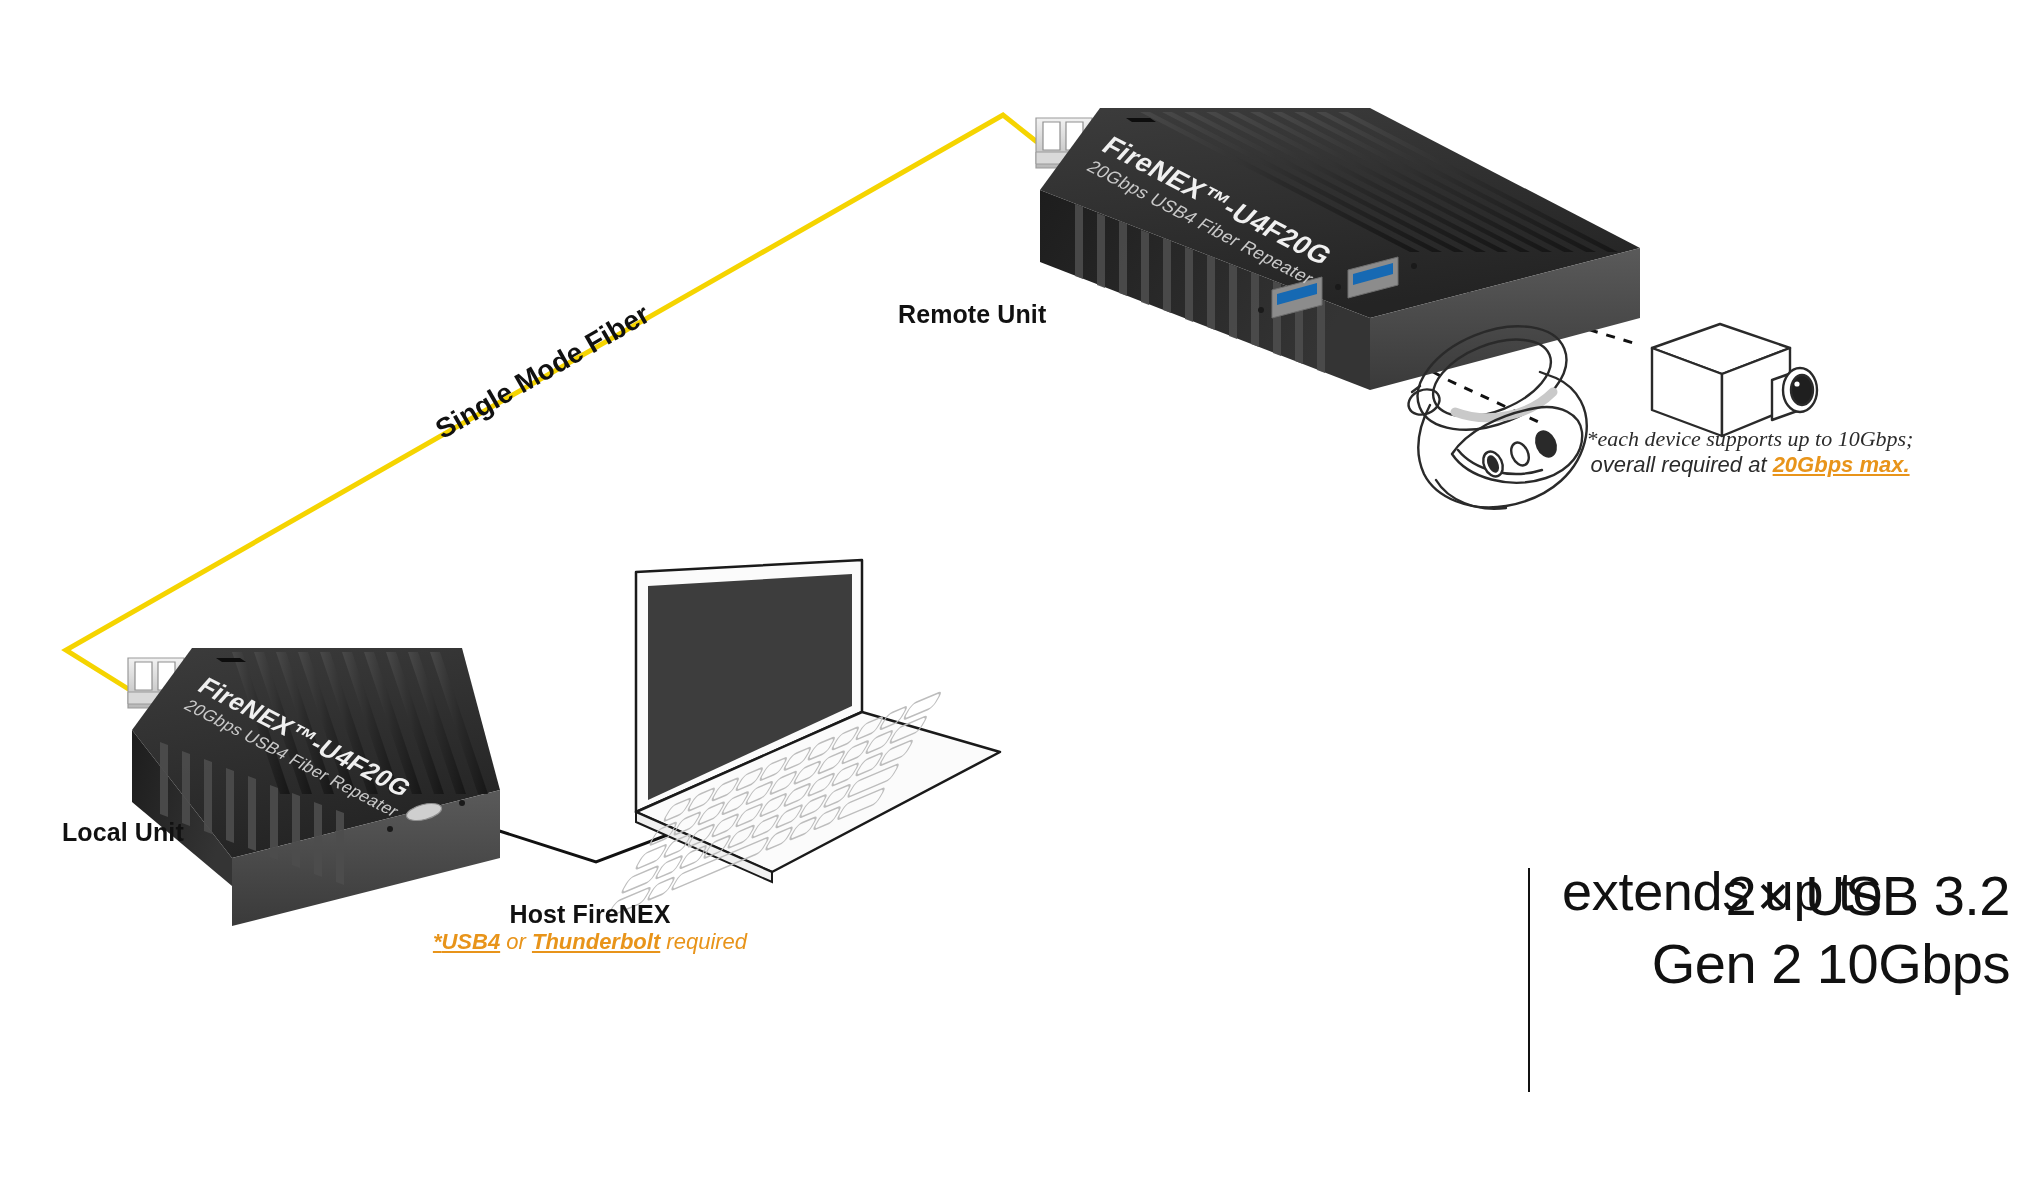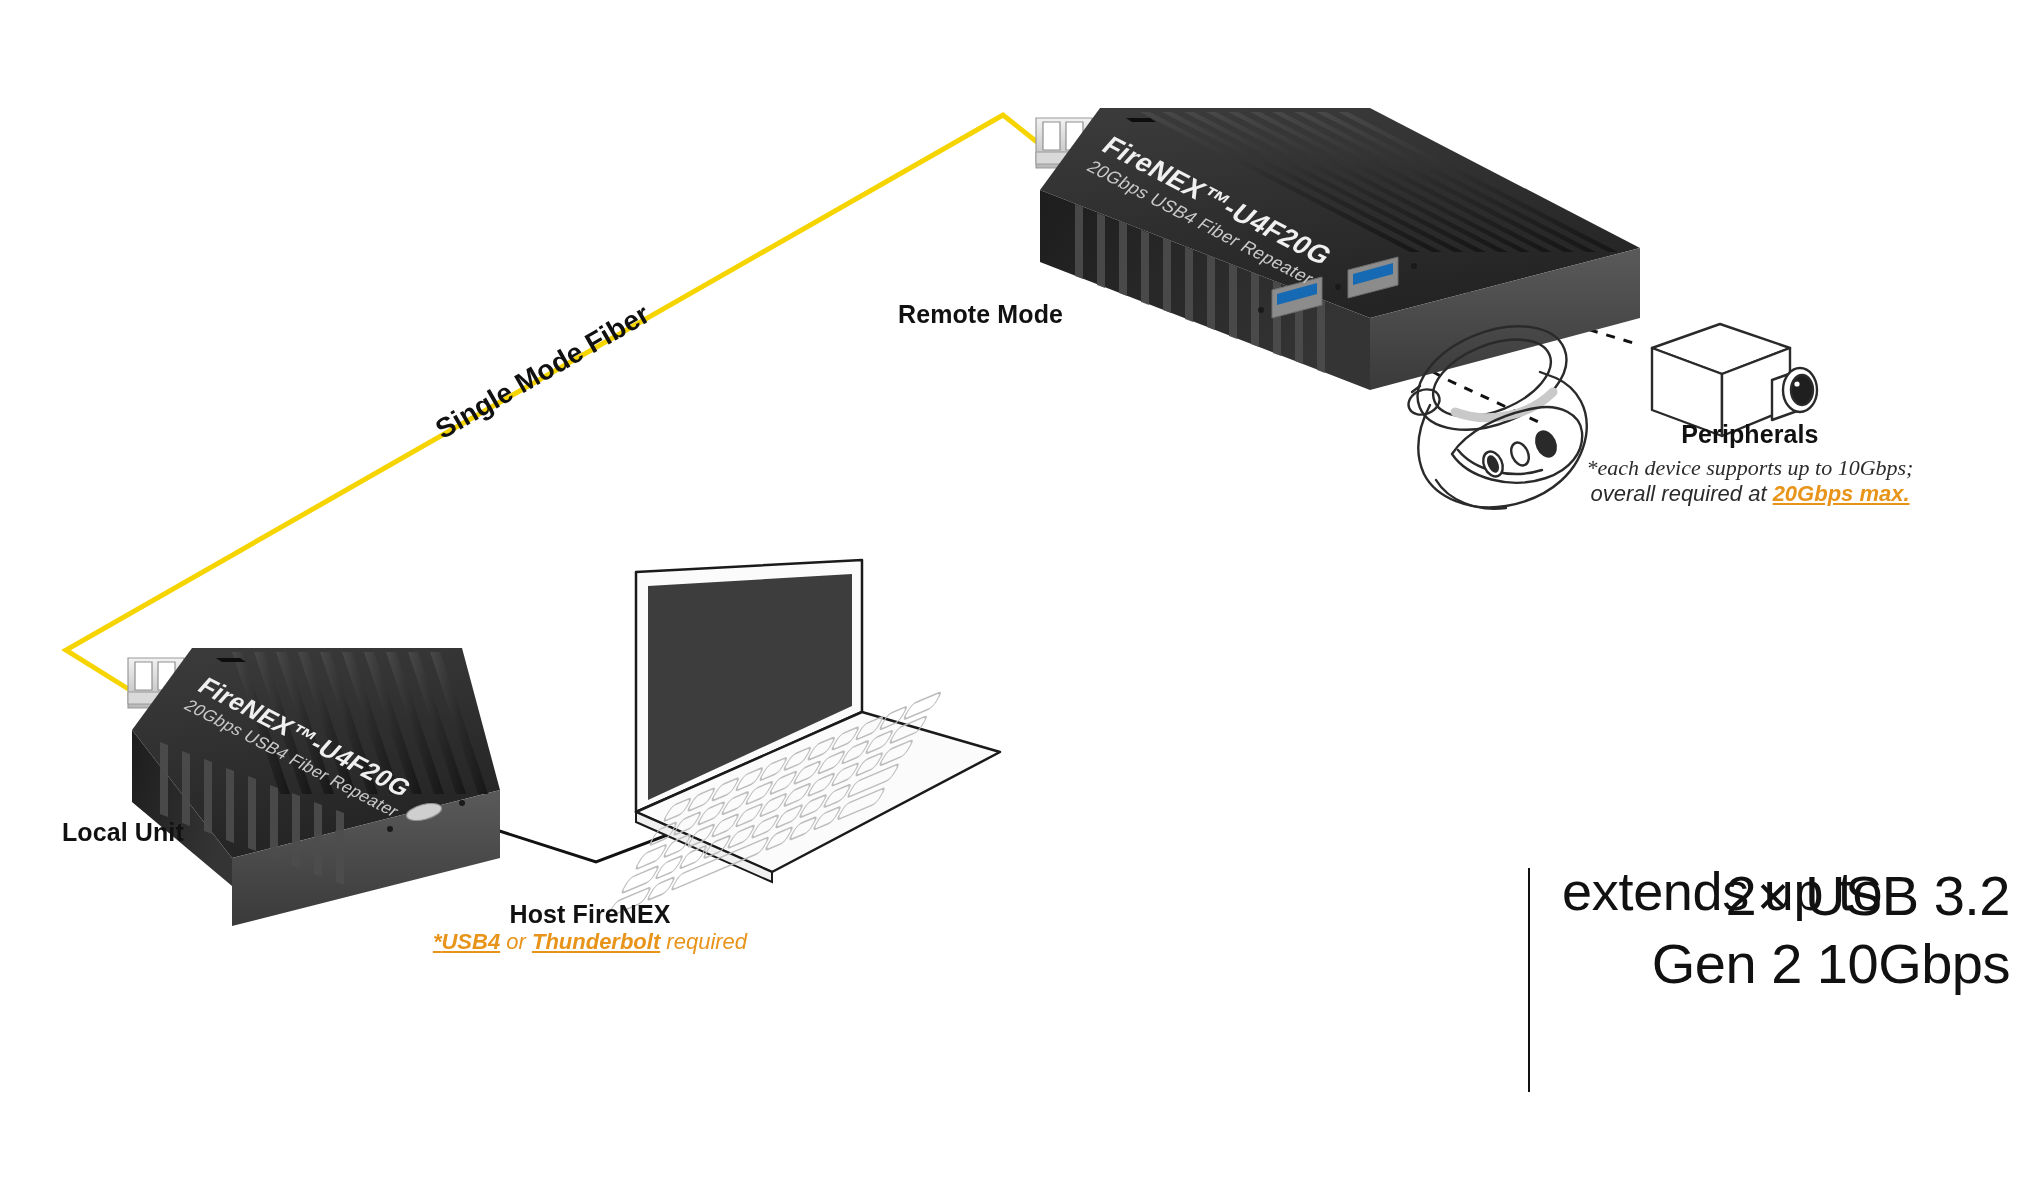--- a/index.html
+++ b/index.html
@@ -297,31 +297,30 @@
 
       <polygon points="1772,380 1800,370 1800,410 1772,420"></polygon>
       <ellipse cx="1800" cy="390" rx="17" ry="22"></ellipse>
       <ellipse cx="1802" cy="390" rx="11" ry="15" fill="#1f1f1f"></ellipse>
       <circle cx="1797" cy="384" r="2.6" fill="#ffffff" stroke="none"></circle>
     </g>
   </svg>
 
   <div class="fiber-label" style="left:430px;top:418px;transform:rotate(-29.8deg);">Single Mode Fiber</div>
 
-  <div class="lbl lbl-title" style="left:898px;top:300px;">Remote Mode</div>
+  <div class="lbl lbl-title" style="left:898px;top:300px;">Remote Unit</div>
 
   <div class="lbl lbl-title" style="left:62px;top:818px;">Local Unit</div>
 
   <div style="position:absolute;left:380px;top:900px;width:420px;text-align:center;">
     <div class="lbl-title" style="position:static;">Host FireNEX</div>
     <div class="lbl-note" style=""><span class="accent-b"><span style="display:inline">*</span><span style="display:inline">USB4</span></span><span class="accent-i" style="display:inline"> or </span><span class="accent-b" style="display:inline">Thunderbolt</span><span class="accent-i" style="display:inline"> required</span></div>
   </div>
 
   <div style="position:absolute;left:1530px;top:420px;width:440px;text-align:center;">
-    <div class="lbl-title" style="position:static;">Peripherals</div>
     <div class="lbl-note" style="margin-top:6px;font-family:Liberation Serif, serif;">*each device supports up to 10Gbps;</div>
     <div class="lbl-note"><span style="display:inline">overall required at </span><span class="accent-b" style="display:inline">20Gbps max.</span></div>
   </div>
 
   <div id="callout">
     <div class="spec">
       <span class="ln"><span class="light" style="display:inline">2×</span>&nbsp;<span class="heavy" style="display:inline">USB 3.2</span></span>
       <span class="ln heavy">Gen 2 10Gbps</span>
     </div>
 

